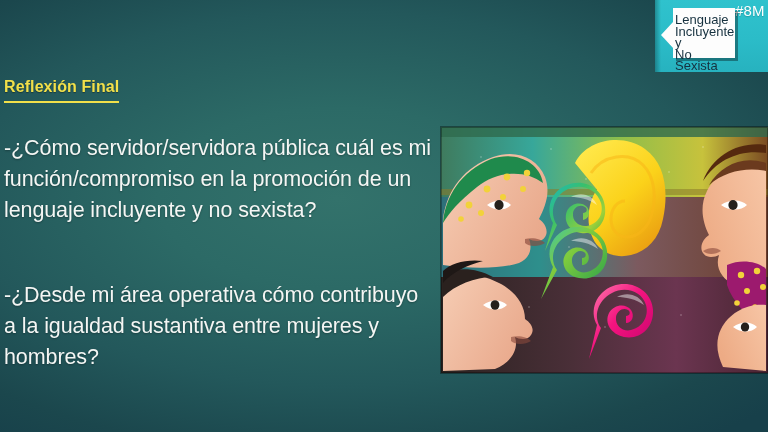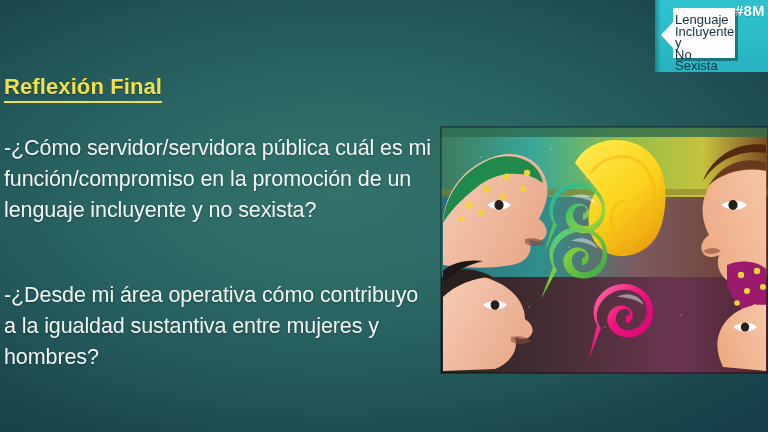--- a/index.html
+++ b/index.html
@@ -18,21 +18,21 @@
     position:absolute;left:655px;top:0;width:113px;height:72px;
     background:linear-gradient(180deg,#2fc2cd 0%,#2bbcc8 55%,#27b2bf 100%);
     overflow:hidden;
   }
   #banner-shade{
     position:absolute;left:0;top:0;width:6px;height:72px;
     background:linear-gradient(90deg,rgba(0,0,0,.28),rgba(0,0,0,0));
   }
   #hashtag{
     position:absolute;left:735px;top:3px;
-    font-size:15px;font-weight:700;color:#ffffff;
+    font-size:15px;font-weight:400;color:#ffffff;
     letter-spacing:.2px;line-height:16px;white-space:nowrap;
     text-shadow:0 1px 1px rgba(0,0,0,.18);
   }
   #bubble-wrap{
     position:absolute;left:661px;top:8px;width:86px;height:56px;
   }
   #bubble-shadow{
     position:absolute;left:3px;top:3px;width:74px;height:50px;
     background:rgba(0,0,0,.35);
     clip-path:polygon(12px 0, 100% 0, 100% 100%, 12px 100%, 12px 40px, 0 27px, 12px 14px);
@@ -43,21 +43,21 @@
     clip-path:polygon(12px 0, 100% 0, 100% 100%, 12px 100%, 12px 40px, 0 27px, 12px 14px);
   }
   #bubble-text{
     position:absolute;left:14px;top:6px;width:60px;
     font-size:13px;line-height:11.6px;color:#16313f;font-weight:400;
     white-space:pre-line;letter-spacing:0;
   }
   
   #title{
     position:absolute;left:4px;top:74px;
-    font-size:22px;font-weight:700;color:#f2e04a;
+    font-size:16px;font-weight:700;color:#f2e04a;
     letter-spacing:.1px;line-height:26px;
     border-bottom:2px solid #f2e04a;
     display:inline-block;padding-bottom:1px;
     text-shadow:0 1px 1px rgba(0,0,0,.35);
   }
   
   .para{
     position:absolute;left:4px;
     color:#f4f6f4;font-size:21.5px;line-height:31px;
     font-weight:400;letter-spacing:-.1px;

